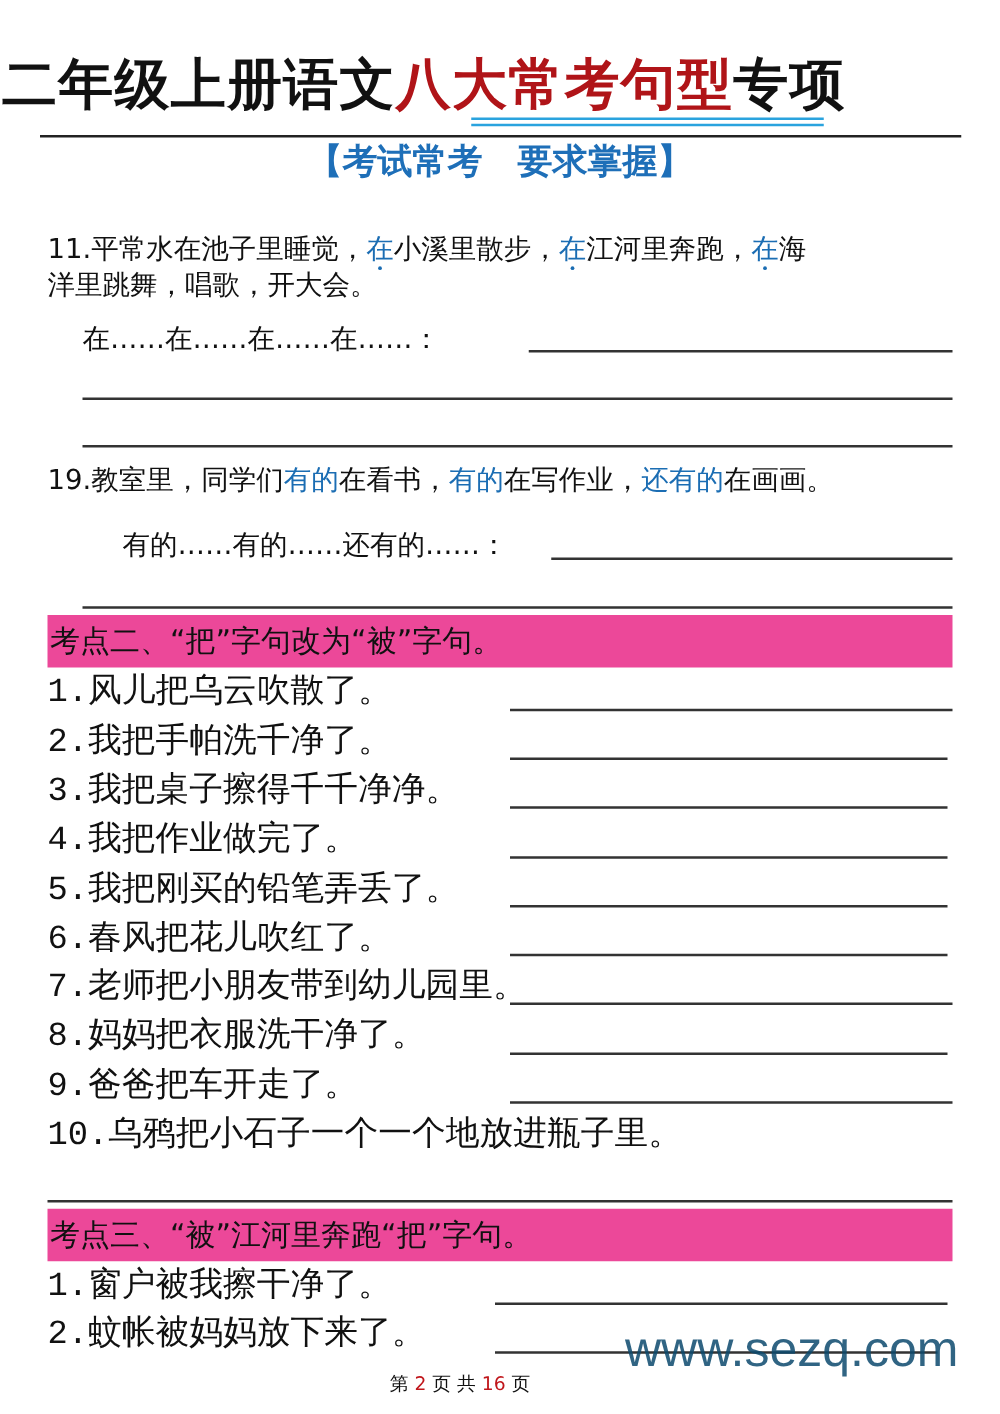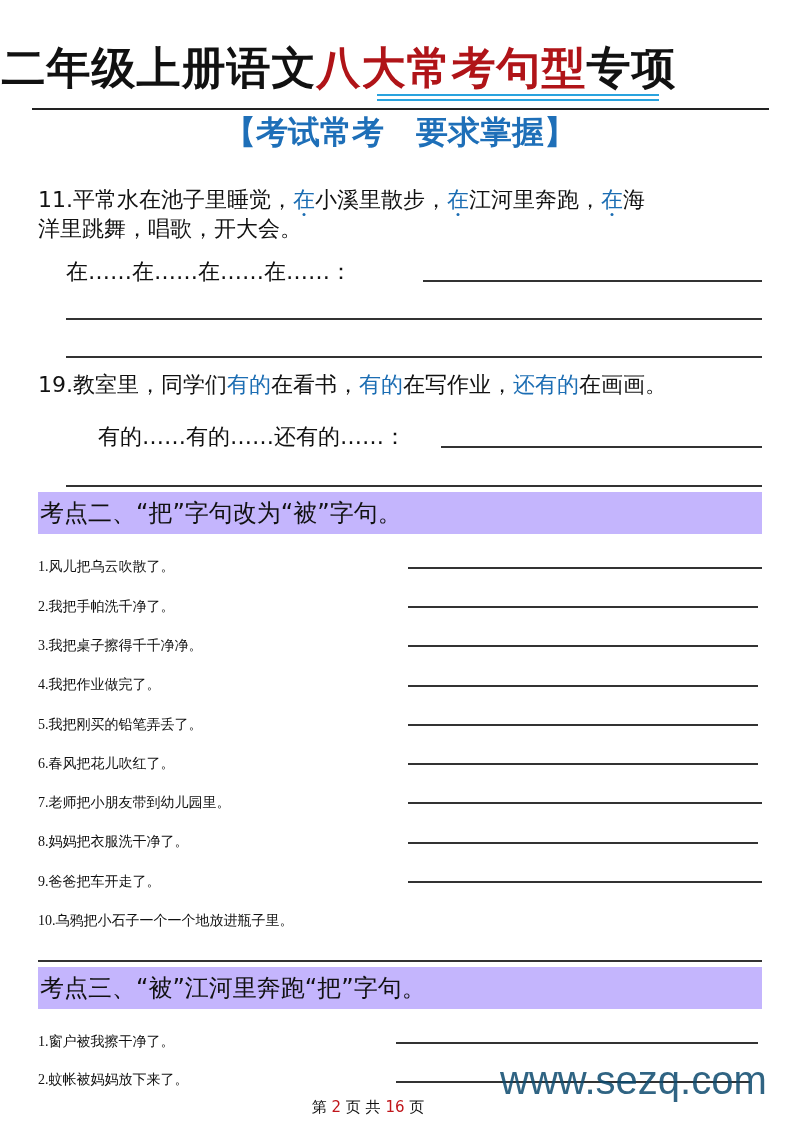--- a/index.html
+++ b/index.html
@@ -7,33 +7,33 @@
          font-family: "DejaVu Serif", "Liberation Serif", serif; color: #111; }
   .abs { position: absolute; }
   .title { left: 0; width: 678px; top: 38px; text-align: center; font-size: 44px;
            font-weight: bold; letter-spacing: 1px; line-height: 60px;
            font-family: "DejaVu Sans", sans-serif; }
   .title .red { color: #b01418; position: relative; }
   .title .dark { color: #111; }
   .title-underline { left: 377px; top: 94px; width: 282px; height: 3px;
            border-top: 2px solid #2aa3de; border-bottom: 2px solid #2aa3de; }
   .header-rule { left: 32px; top: 108px; width: 737px; height: 2px; background: #222; }
-  .subtitle { left: 0; width: 800px; top: 114px; text-align: center; font-size: 32px;
+  .subtitle { left: 0; width: 800px; top: 114px; text-align: center; font-size: 28px;
               color: #1e6fb8; font-weight: bold; line-height: 36px;
-              font-family: Liberation Serif, serif; }
+              font-family: Liberation Mono, monospace; }
   .line { position: absolute; font-size: 22px; line-height: 34px; white-space: nowrap;
           font-family: "DejaVu Sans", sans-serif; }
   .hl { color: #1b6db3; position: relative; }
   .hl .dot { position: absolute; left: 50%; bottom: -4px; width: 3px; height: 3px;
              background: #1b6db3; border-radius: 50%; transform: translateX(-50%); }
   .section-bar { position: absolute; left: 38px; width: 724px; height: 42px;
-                 background: #c4b5fd; font-size: 24px; line-height: 42px; padding-left: 2px;
+                 background: #ec4899; font-size: 24px; line-height: 42px; padding-left: 2px;
                  font-family: "DejaVu Sans", sans-serif; box-sizing: border-box; }
-  .q { position: absolute; left: 38px; font-size: 14px; line-height: 30px; white-space: nowrap;
-       font-family: Liberation Serif, serif; margin-top: 12px; }
+  .q { position: absolute; left: 38px; font-size: 27px; line-height: 30px; white-space: nowrap;
+       font-family: Liberation Mono, monospace; }
   .ans { position: absolute; height: 2px; background: #333; }
   .footer { left: 0; width: 736px; top: 1098px; text-align: center; font-size: 15px;
             font-family: "DejaVu Sans", sans-serif; }
   .footer .num { color: #c0161b; }
   .watermark { left: 500px; top: 1058px; font-size: 40px; color: #0c4a6e; opacity: 0.85;
                font-family: Liberation Sans, sans-serif; letter-spacing: 0px; }
 </style>
 </head>
 <body>
 

